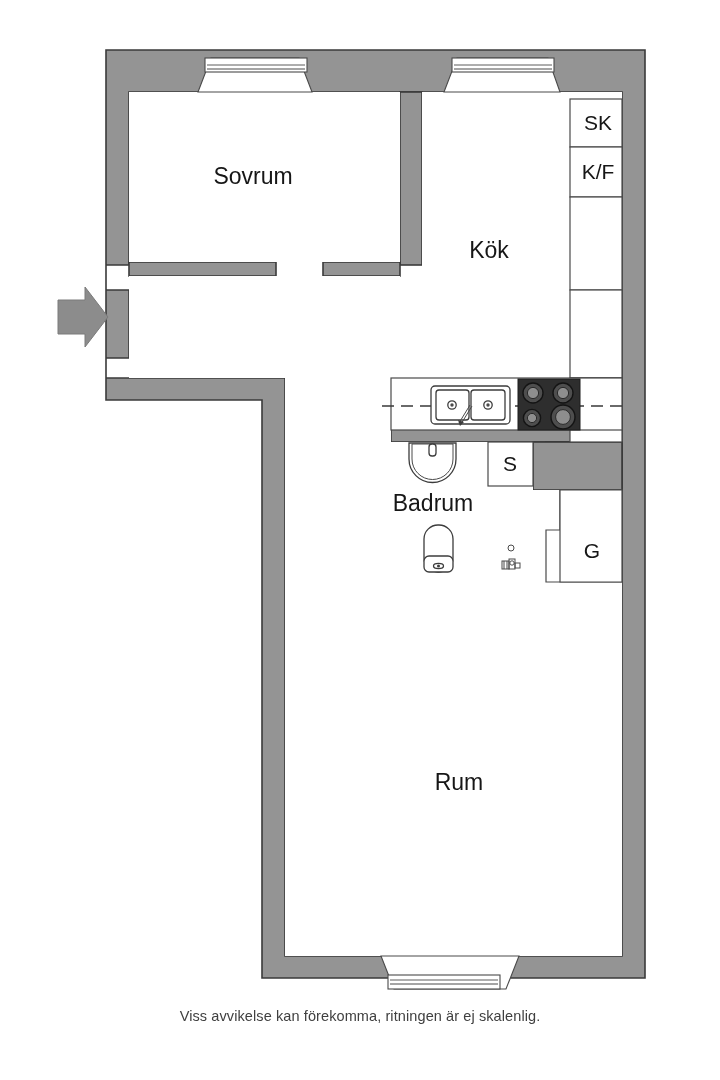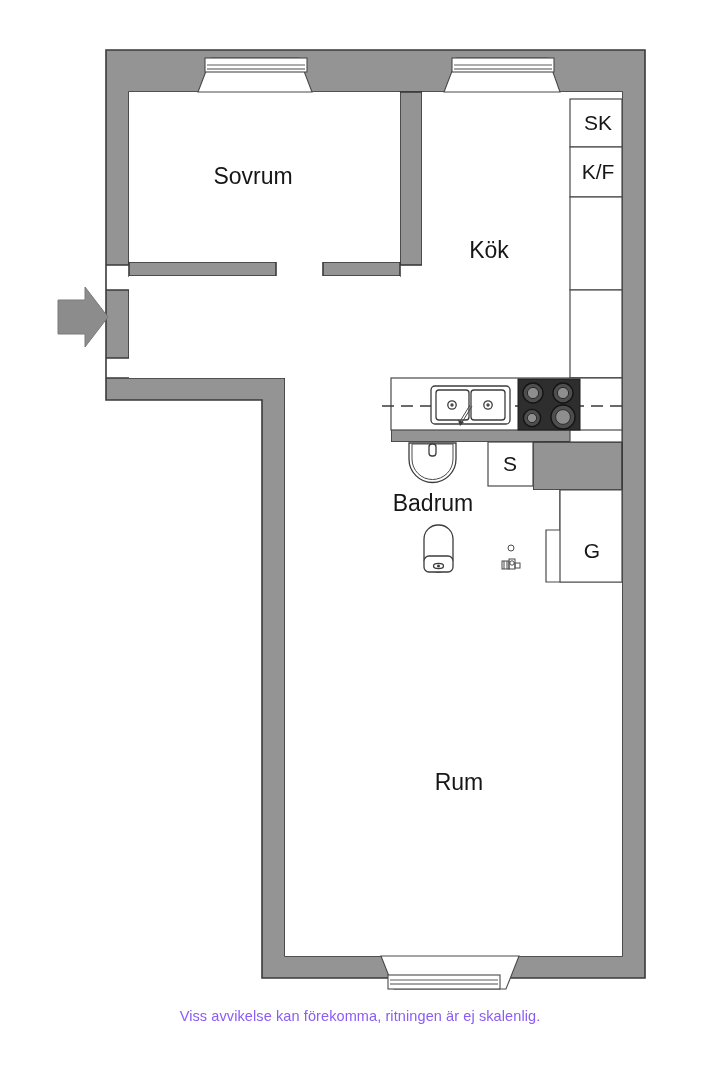--- a/index.html
+++ b/index.html
@@ -52,21 +52,21 @@
     dominant-baseline: middle;
   }
   #caption {
     position: absolute;
     left: 0;
     top: 1008px;
     width: 720px;
     text-align: center;
     font-family: "Liberation Sans", sans-serif;
     font-size: 14.5px;
-    color: #8b5cf6;
+    color: #404040;
     letter-spacing: 0.1px;
   }
 </style>
 </head>
 <body>
 
 <div id="plan-wrap">
 <svg id="floorplan" viewBox="0 0 720 1080" xmlns="http://www.w3.org/2000/svg">
 
   <g>

